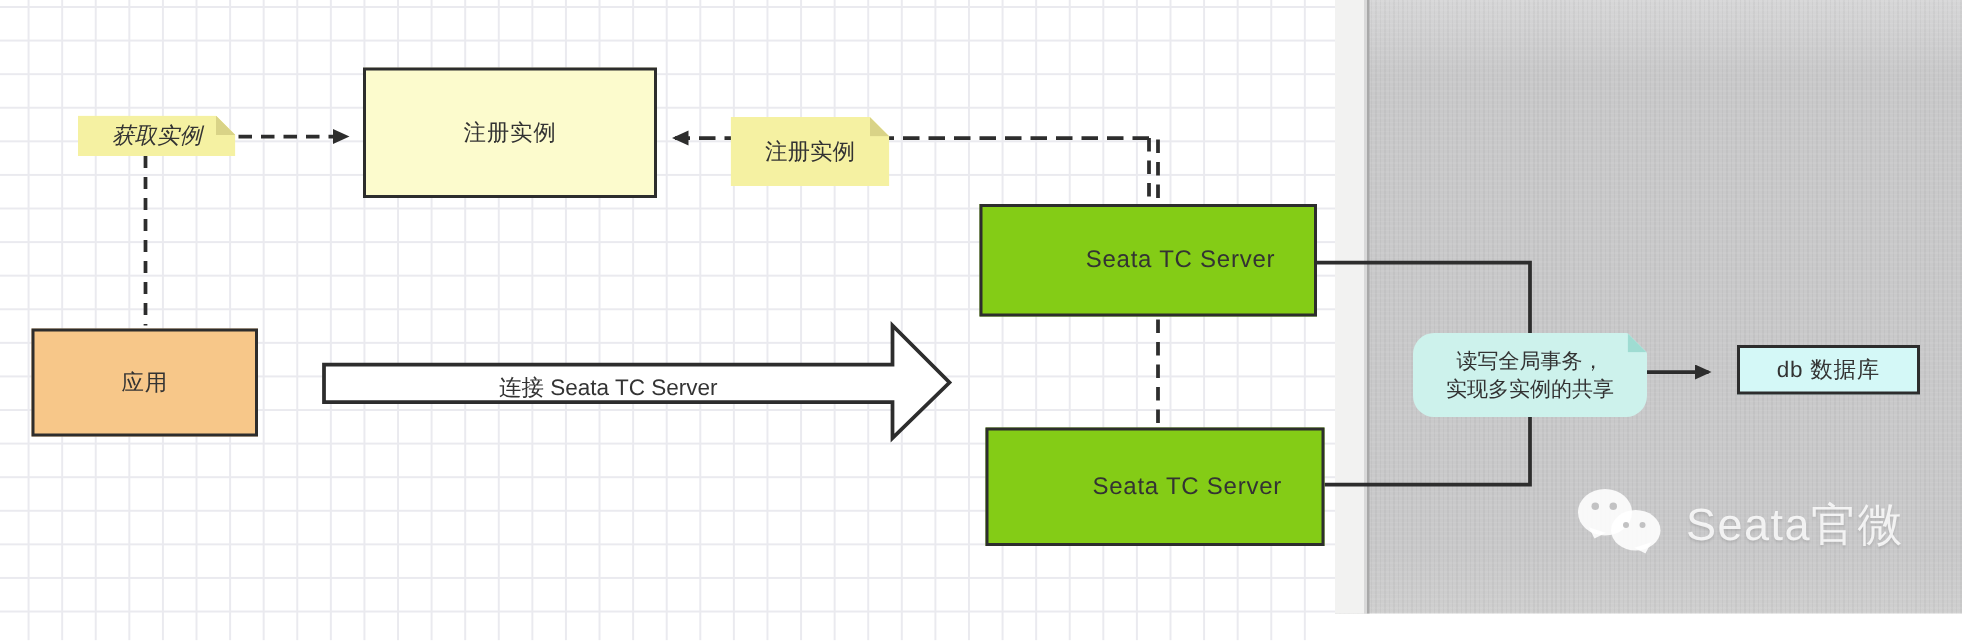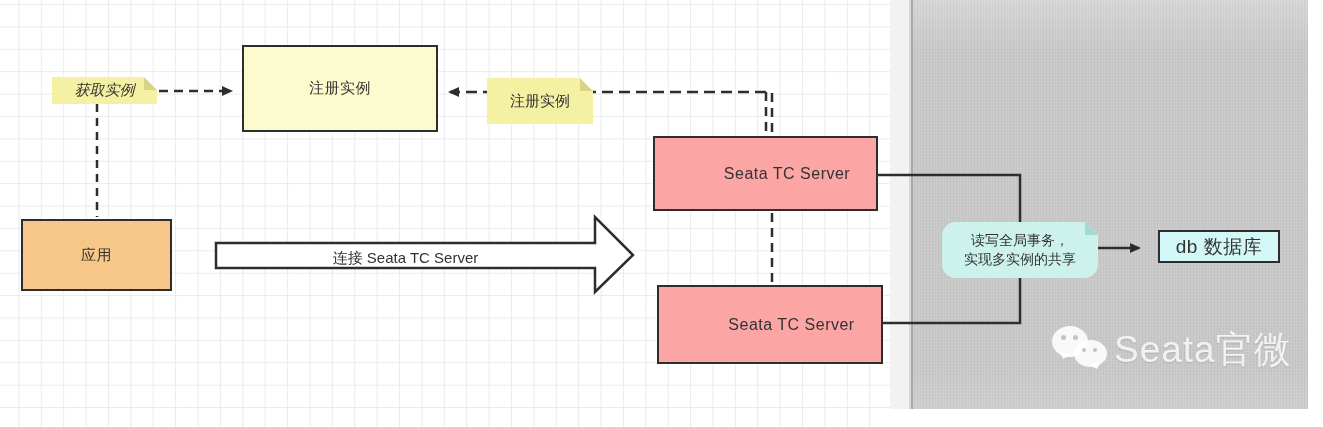--- a/index.html
+++ b/index.html
@@ -30,23 +30,23 @@
     background:linear-gradient(90deg,#f2f2f1 0 19px, #d9d9d9 19px 21px, #a9a9a9 21px 23px);
   }
   svg.wires { position:absolute; left:0; top:0; z-index:1; }
   
   .node {
     position:absolute; z-index:2; border:2.5px solid #2d2d2d;
     display:flex; align-items:center; justify-content:center;
     font-size:15px; color:#333; letter-spacing:0.5px;
   }
   .node.yellow { background:#fcfbcd; }
-  .node.pink   { background:#fca5a5; font-size:16px;padding-left:43px; }
+  .node.pink   { background:#84cc16; font-size:16px;padding-left:43px; }
   .node.orange { background:#f7c789; }
-  .node.cyan   { background:#d4f8f7; border-width:2px; font-size:19px; }
+  .node.cyan   { background:#d4f8f7; border-width:2px; font-size:15px; }
   
   .sticky {
     position:absolute; z-index:2; display:flex; align-items:center; justify-content:center;
     font-size:15px; color:#333;
     clip-path:polygon(0 0, calc(100% - 13px) 0, 100% 13px, 100% 100%, 0 100%);
   }
   .sticky.yellow { background:#f5f1a2; }
   .sticky.teal   { background:#cdf2ec; font-size:14px; line-height:19px; text-align:center; }
   .sticky .fold {
     position:absolute; right:0; top:0; width:13px; height:13px;
@@ -75,21 +75,21 @@
     border:6px solid transparent;
   }
   .bubble.big::after   { left:5px; bottom:-8px; border-top-color:rgba(255,255,255,0.88); transform:rotate(18deg); }
   .bubble.small::after { right:4px; bottom:-8px; border-top-color:rgba(255,255,255,0.88); transform:rotate(-18deg); }
   .eye { position:absolute; width:5px; height:5px; border-radius:50%; background:#c2c2c3; }
   .bubble.big .eye.l { left:9px; top:9px; }
   .bubble.big .eye.r { left:21px; top:9px; }
   .bubble.small .eye.l { left:8px; top:8px; width:4px; height:4px; }
   .bubble.small .eye.r { left:19px; top:8px; width:4px; height:4px; }
   .watermark-text {
-    margin-left:6px; font-size:37px; letter-spacing:1px;
+    margin-left:16px; font-size:30px; letter-spacing:1px;
     text-shadow:0 1px 2px rgba(0,0,0,0.12);
   }
 </style>
 </head>
 <body>
 
 <div class="canvas">
 
   <div class="grid-area"></div>
 

